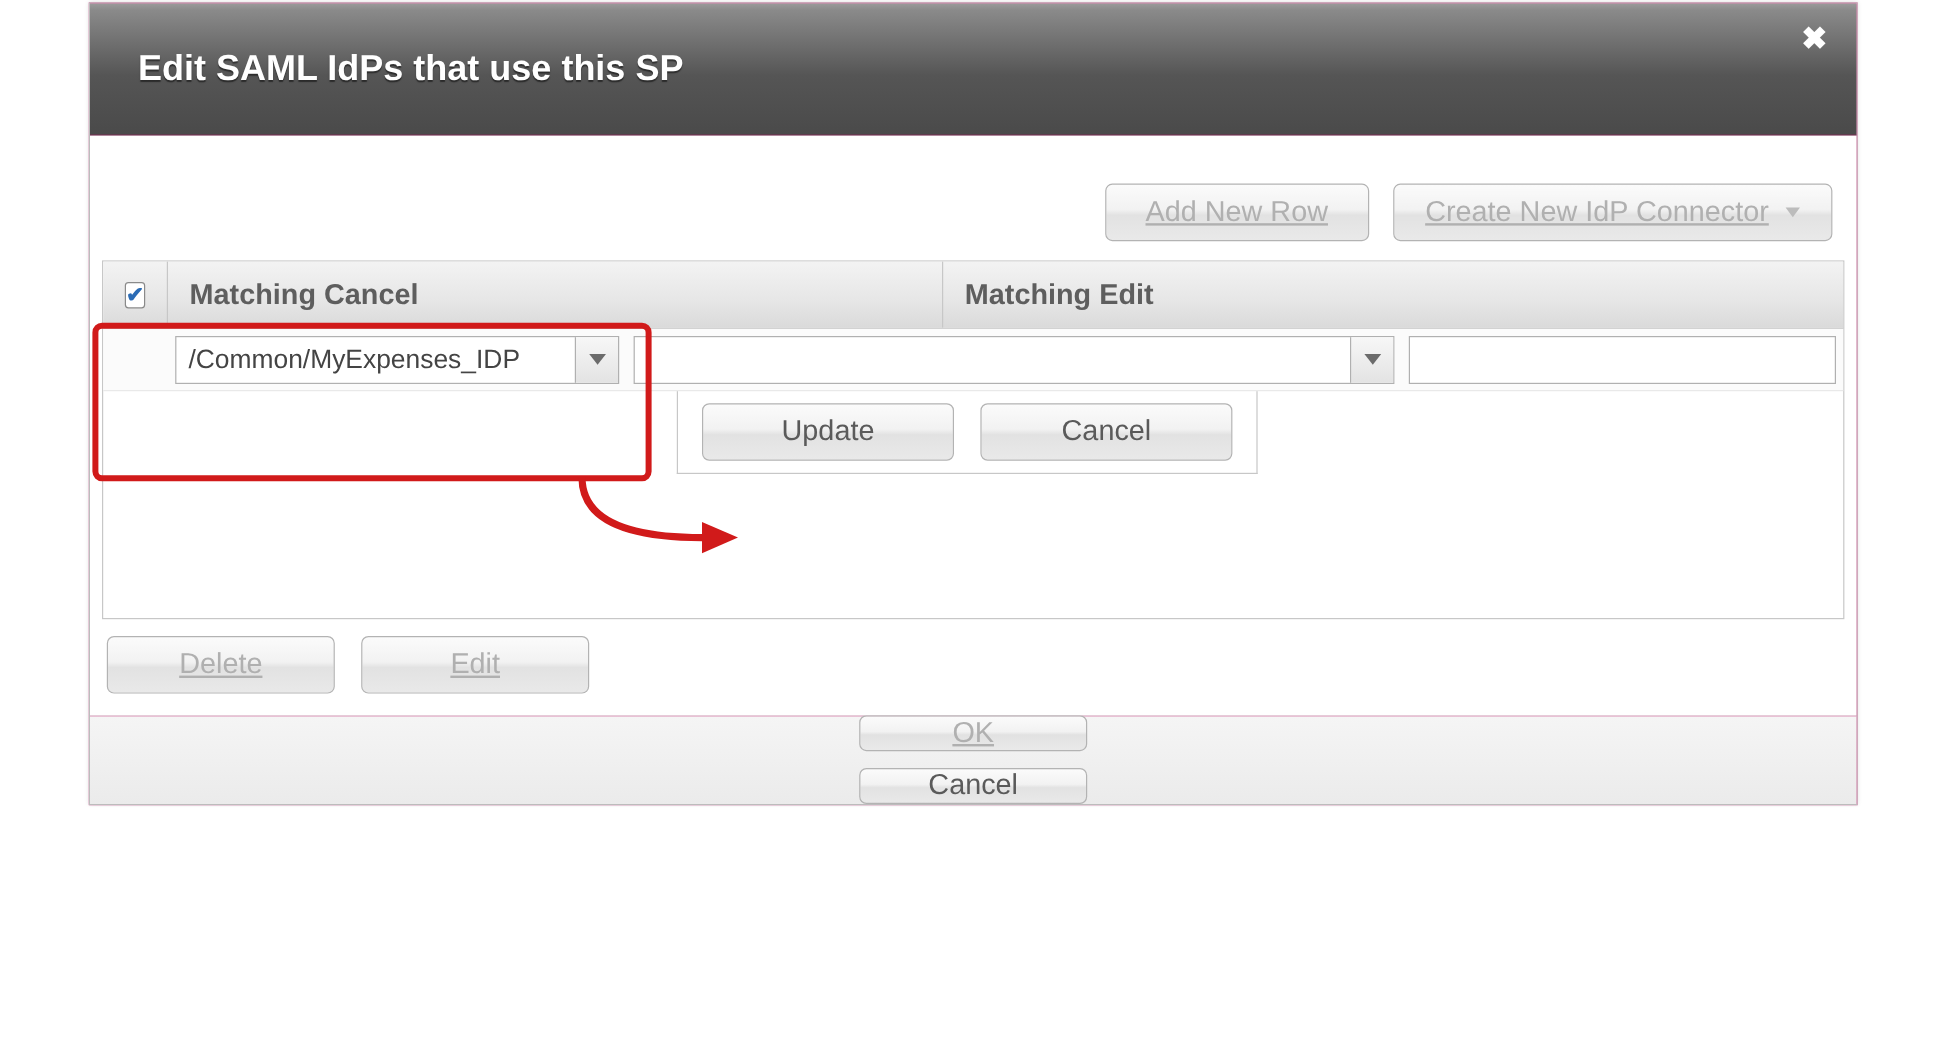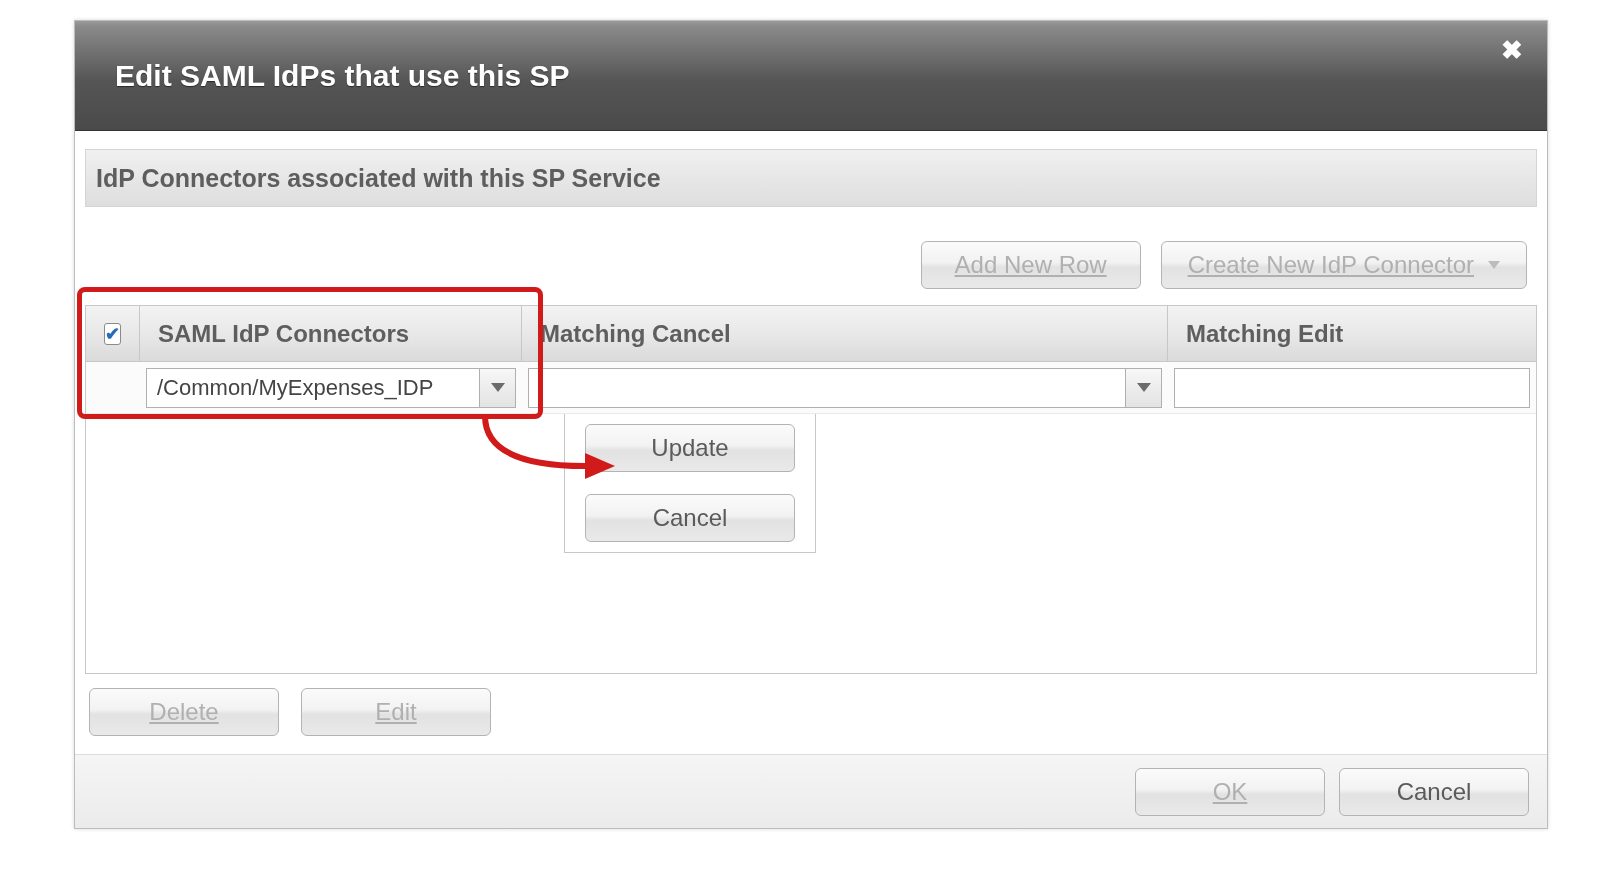--- a/index.html
+++ b/index.html
@@ -5,21 +5,21 @@
   * { box-sizing: border-box; }
   html, body {
     margin: 0; padding: 0;
     font-family: Arial, Helvetica, sans-serif;
     background: #fff;
     font-size: 22px;
     color: #444;
   }
   .dialog {
     width: 1474px;
-    margin: 20px auto;
+    margin: 2px auto;
     border: 1px solid #bcbcbc;
     box-shadow: 0 0 4px rgba(0,0,0,0.15);
     background: #ec4899;
   }
   .dialog-header {
     position: relative;
     height: 110px;
     background: linear-gradient(to bottom, #9a9a9a 0%, #8a8a8a 5%, #555 55%, #4a4a4a 100%);
     border-bottom: 1px solid #333;
     display: flex;
@@ -209,20 +209,21 @@
 
   .dialog-footer {
     height: 74px;
     border-top: 1px solid #dcdcdc;
     background: linear-gradient(to bottom, #f5f5f5 0%, #ebebeb 100%);
     display: flex;
     justify-content: flex-end;
     align-items: center;
     gap: 14px;
     padding: 0 18px;
+    flex-direction: column;
   }
   .dialog-footer .btn { min-width: 190px; }
 
   
   .highlight-box {
     position: absolute;
     border: 5px solid #d11a1a;
     border-radius: 8px;
     pointer-events: none;
     z-index: 10;
@@ -242,41 +243,37 @@
 
 <div class="dialog">
 
   <div class="dialog-header">
     <div class="dialog-title">Edit SAML IdPs that use this SP</div>
     <div class="close-btn">✖</div>
   </div>
 
   <div class="body content-area">
 
-    <div class="panel">
-      <div class="panel-header">IdP Connectors associated with this SP Service</div>
-    </div>
 
     <div class="button-row-top">
       <div class="btn wide disabled">
         <span>Add New Row</span>
       </div>
       <div class="btn disabled" style="min-width:340px;">
         <span>Create New IdP Connector</span>
         <span class="caret"></span>
       </div>
     </div>
 
     <div class="table-wrap">
 
       <div class="thead">
         <div class="th col-check">
           <span class="chk">✔</span>
         </div>
-        <div class="th col-conn">SAML IdP Connectors</div>
         <div class="th col-src">Matching Cancel</div>
         <div class="th col-val">Matching Edit</div>
       </div>
 
       <div class="trow">
         <div class="td col-check"></div>
         <div class="td col-conn">
           <div class="select-like">
             <div class="value">/Common/MyExpenses_IDP</div>
             <div class="drop">
@@ -292,21 +289,21 @@
             </div>
           </div>
         </div>
         <div class="td col-val">
           <input class="text-input" value="" style="">
         </div>
       </div>
 
       <div style="display:flex;">
         <div style="width:478px;"></div>
-        <div style="border:1px solid #c7c7c7;border-top:none;padding:10px 20px;display:flex;gap:22px;flex-direction:column;">
+        <div style="border:1px solid #c7c7c7;border-top:none;padding:10px 20px;display:flex;gap:22px;">
           <div class="btn" style="min-width:210px;">
             <span>Update</span>
           </div>
           <div class="btn" style="min-width:210px;">
             <span>Cancel</span>
           </div>
         </div>
       </div>
 
       <div class="spacer-below"></div>

